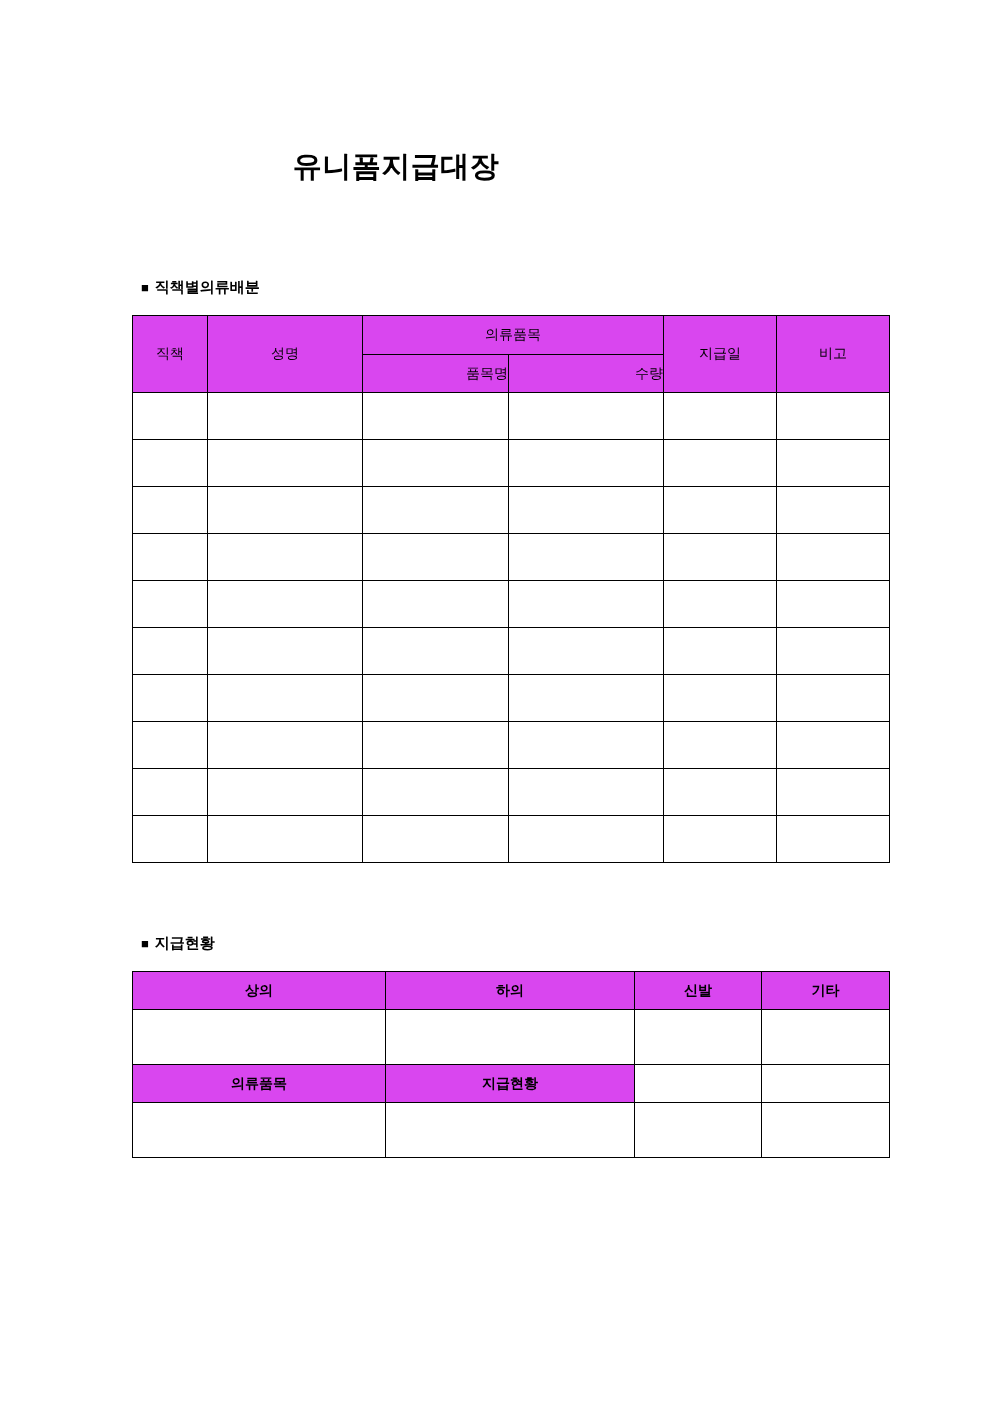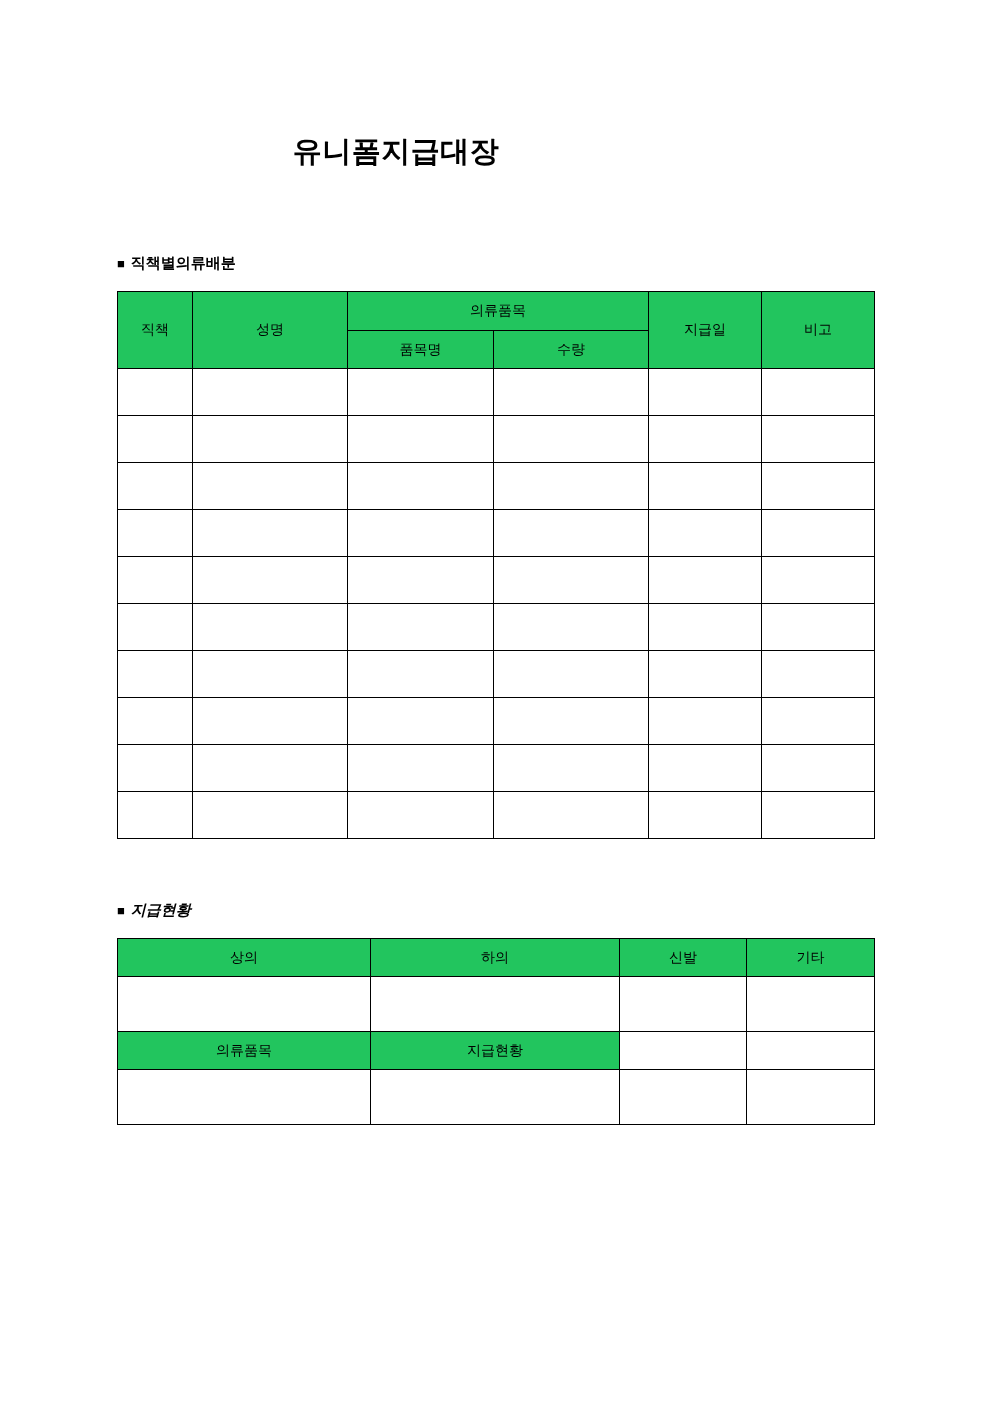--- a/index.html
+++ b/index.html
@@ -11,68 +11,68 @@
     width: 992px;
     height: 1403px;
     font-family: "Liberation Sans", sans-serif;
     color: #000000;
     position: relative;
   }
   .page {
     width: 792px;
     height: 1403px;
     box-sizing: border-box;
-    padding: 0;
+    padding: 15px;
     position: relative;
   }
   .doc-title {
     text-align: center;
     font-size: 29px;
     font-weight: bold;
     letter-spacing: 0.5px;
     margin: 0;
     padding-top: 132px;
   }
   .section-heading {
     font-size: 15px;
     font-weight: bold;
-    margin: 0;
+    margin: 9px;
     padding-left: 117px;
   }
   .section-heading .marker {
     font-size: 13px;
     margin-right: 6px;
   }
   .heading-1 { padding-top: 82px; }
-  .heading-2 { padding-top: 62px; font-style: italic; }
+  .heading-2 { padding-top: 62px; }
 
   table {
     border-collapse: collapse;
     margin-left: 117px;
     table-layout: fixed;
   }
   table.tbl-main { width: 757px; margin-top: 18px; }
   table.tbl-status { width: 757px; margin-top: 18px; }
 
   table td, table th {
     border: 1px solid #000000;
     font-size: 14px;
     font-weight: normal;
     text-align: center;
     vertical-align: middle;
     padding: 0;
   }
   .hdr {
-    background: #22c55e;
+    background: #d946ef;
   }
   .tbl-main .hdr-row-1 td { height: 38px; }
-  .tbl-main .hdr-row-2 td { height: 37px; }
+  .tbl-main .hdr-row-2 td { height: 37px; text-align: right; }
   .tbl-main .body-row td { height: 46px; }
 
-  .tbl-status .hdr-row td { height: 37px; }
+  .tbl-status .hdr-row td { height: 37px; font-weight: bold; }
   .tbl-status .fill-row td { height: 54px; }
 
   .c-jikchaek { width: 75px; }
   .c-seongmyeong { width: 155px; }
   .c-pummok { width: 146px; }
   .c-suryang { width: 155px; }
   .c-jigeupil { width: 113px; }
   .c-bigo { width: 113px; }
 
   .s-col-1 { width: 253px; }

